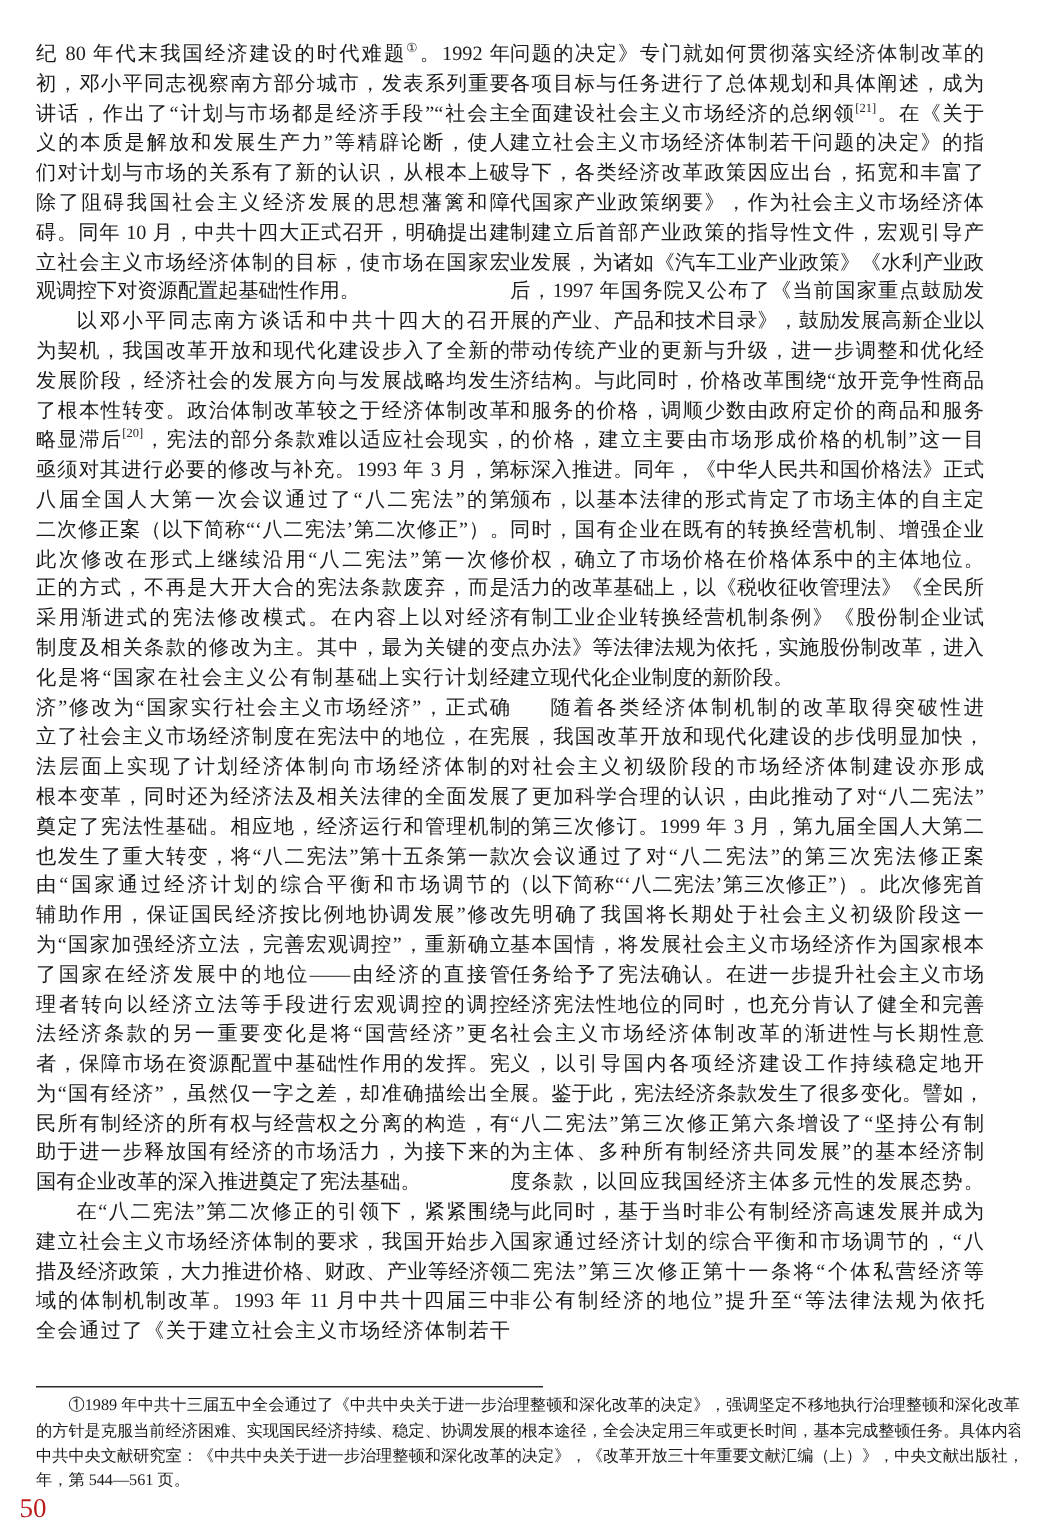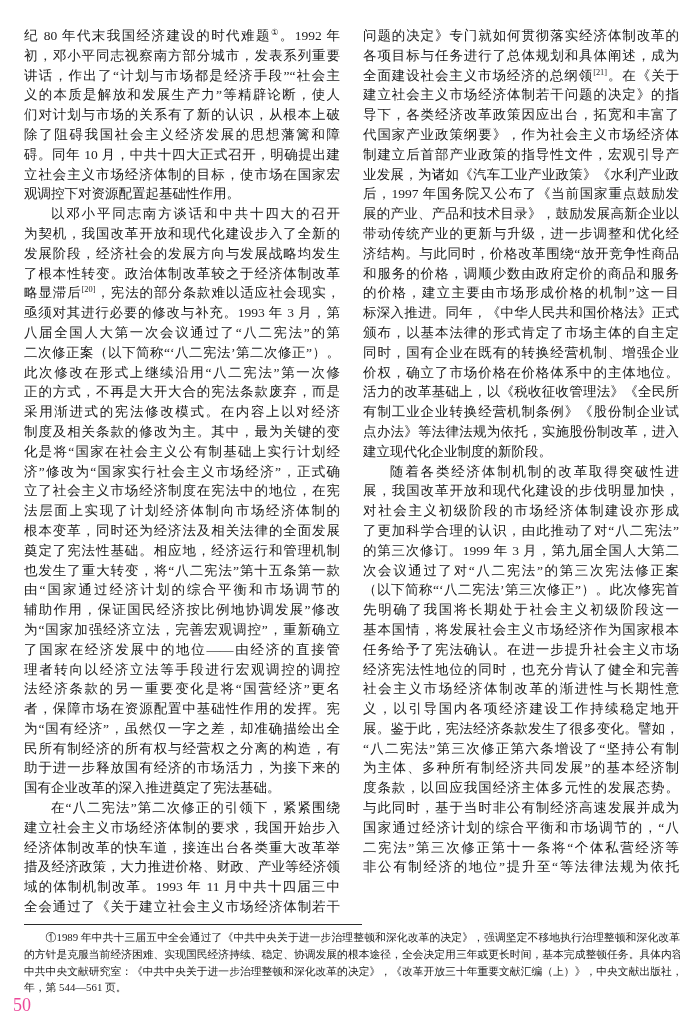--- a/index.html
+++ b/index.html
@@ -14,21 +14,21 @@
     font-family: "Liberation Serif", "DejaVu Serif", serif;
     color: #1b1b1b;
     overflow: hidden;
   }
   .columns {
     position: absolute;
     left: 24px;
     top: 26px;
     width: 655px;
     display: flex;
-    justify-content: space-between;
+    justify-content: flex-start;
   }
   .col {
     width: 316px;
   }
   .line {
     height: 19.8px;
     line-height: 19.8px;
     font-size: 13.5px;
     text-align: justify;
     text-align-last: justify;
@@ -60,21 +60,21 @@
   .footnote .line {
     font-size: 10.8px;
     height: 16.8px;
     line-height: 16.8px;
   }
   .page-number {
     position: absolute;
     left: 13px;
     top: 995px;
     font-size: 18px;
-    color: #ec4899;
+    color: #b91c1c;
   }
 </style>
 </head>
 <body>
 
 <div class="page">
   <div class="columns">
     <div class="col">
         <div class="line">纪 80 年代末我国经济建设的时代难题<sup>①</sup>。1992 年</div>
         <div class="line">初，邓小平同志视察南方部分城市，发表系列重要</div>
@@ -110,21 +110,20 @@
         <div class="line">了国家在经济发展中的地位——由经济的直接管</div>
         <div class="line">理者转向以经济立法等手段进行宏观调控的调控</div>
         <div class="line">法经济条款的另一重要变化是将“国营经济”更名</div>
         <div class="line">者，保障市场在资源配置中基础性作用的发挥。宪</div>
         <div class="line">为“国有经济”，虽然仅一字之差，却准确描绘出全</div>
         <div class="line">民所有制经济的所有权与经营权之分离的构造，有</div>
         <div class="line">助于进一步释放国有经济的市场活力，为接下来的</div>
         <div class="line end">国有企业改革的深入推进奠定了宪法基础。</div>
         <div class="line indent">在“八二宪法”第二次修正的引领下，紧紧围绕</div>
         <div class="line">建立社会主义市场经济体制的要求，我国开始步入</div>
-        <div class="line">经济体制改革的快车道，接连出台各类重大改革举</div>
         <div class="line">措及经济政策，大力推进价格、财政、产业等经济领</div>
         <div class="line">域的体制机制改革。1993 年 11 月中共十四届三中</div>
         <div class="line">全会通过了《关于建立社会主义市场经济体制若干</div>
       </div>
     <div class="col">
         <div class="line">问题的决定》专门就如何贯彻落实经济体制改革的</div>
         <div class="line">各项目标与任务进行了总体规划和具体阐述，成为</div>
         <div class="line">全面建设社会主义市场经济的总纲领<sup>[21]</sup>。在《关于</div>
         <div class="line">建立社会主义市场经济体制若干问题的决定》的指</div>
         <div class="line">导下，各类经济改革政策因应出台，拓宽和丰富了</div>

